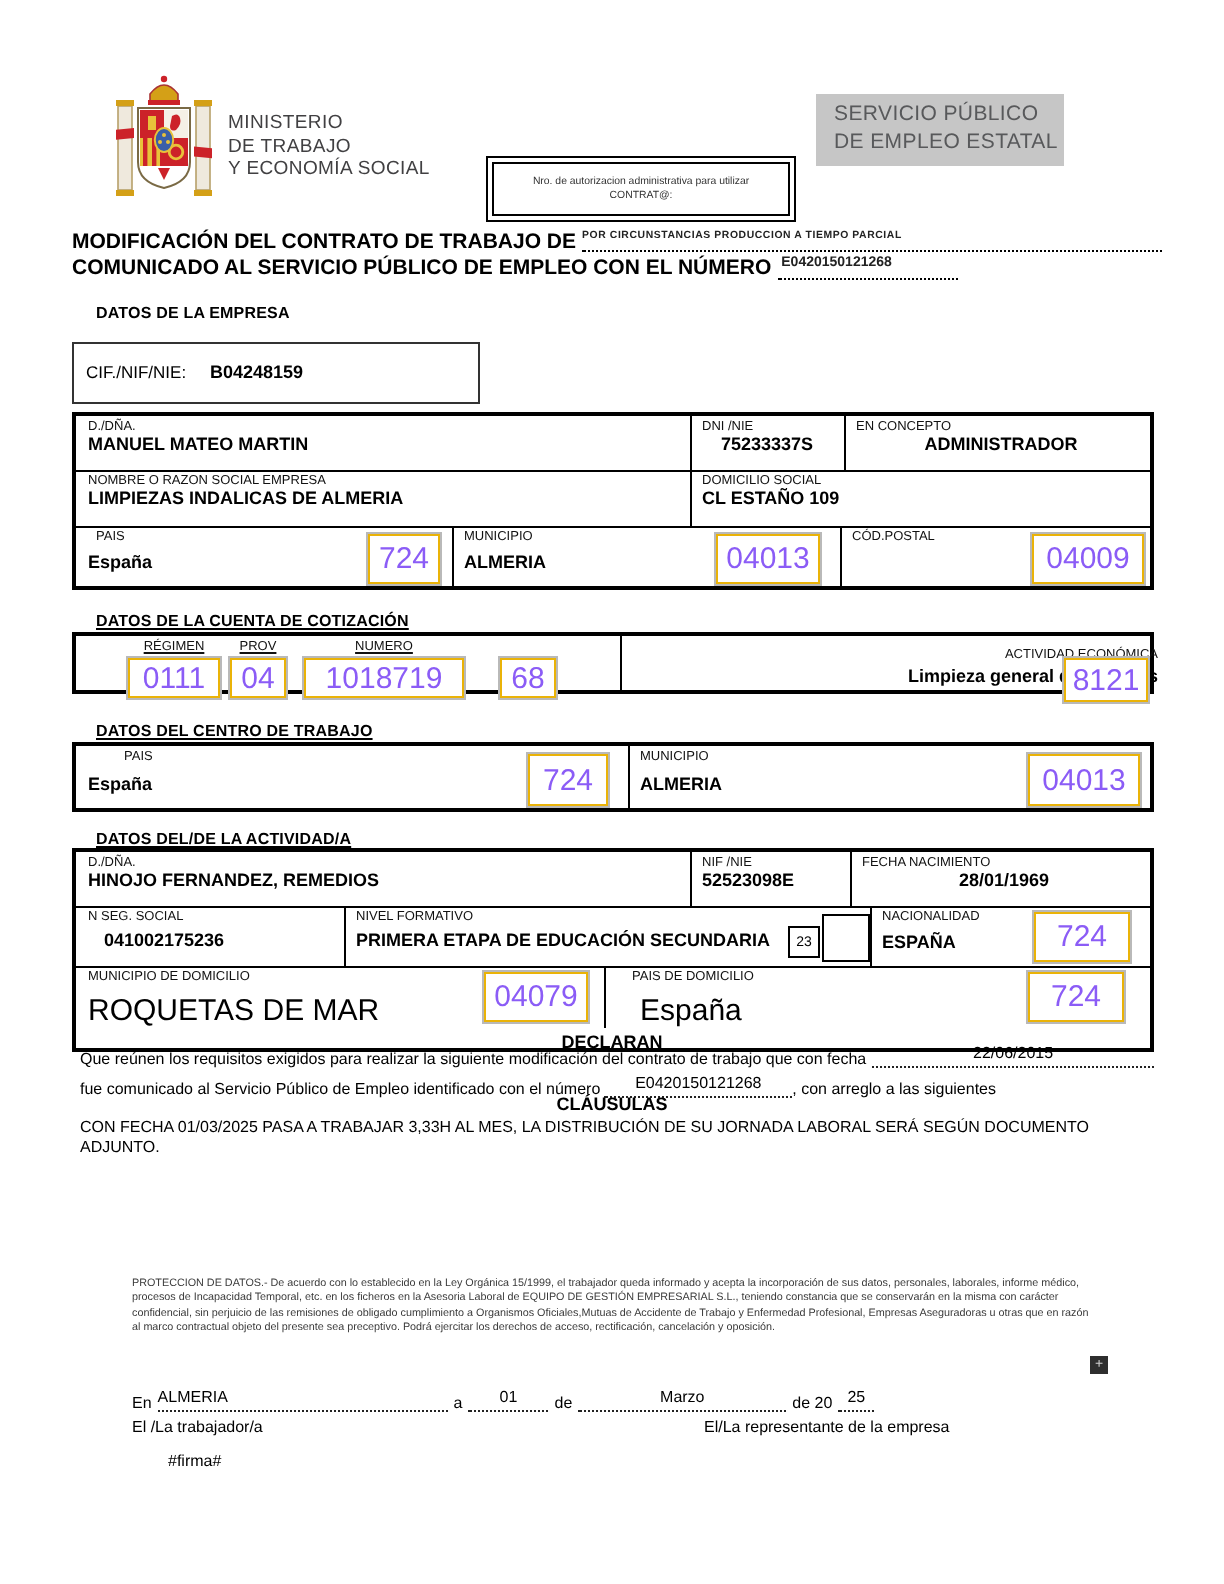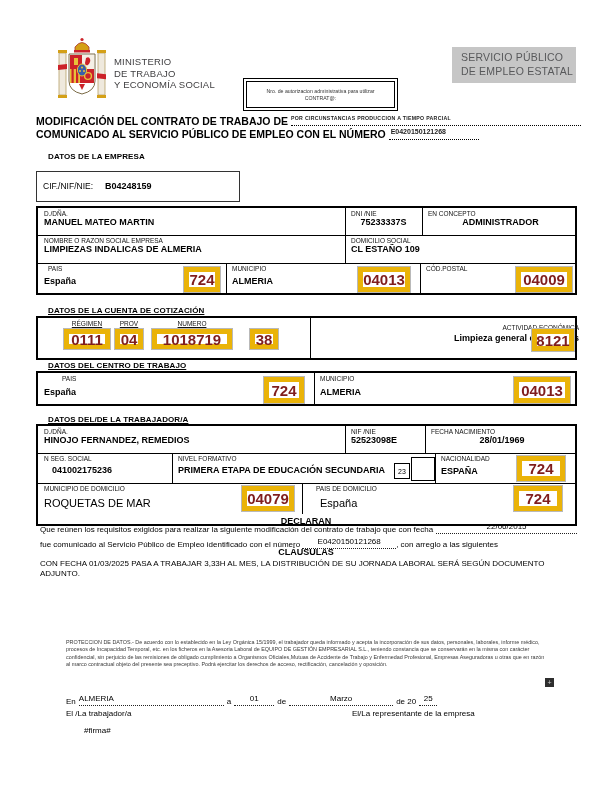--- a/index.html
+++ b/index.html
@@ -8,39 +8,39 @@
           font-family:"Liberation Sans", sans-serif; color:#000; overflow:hidden; }
   .abs { position:absolute; }
 
   
   .ministry-text { font-size:9.5px; line-height:11.5px; color:#414042; letter-spacing:.2px; }
   .auth-box { border:1px solid #000; }
   .auth-box .inner { position:absolute; inset:2px; border:1px solid #000;
                      display:flex; flex-direction:column; align-items:center; justify-content:center; }
   .auth-box .inner span { font-size:5.2px; line-height:7px; color:#333; text-align:center; }
   .sepe { background:#c6c6c6; color:#58595b; font-size:10.5px; line-height:13.5px;
-          padding:4px 0 0 9px; letter-spacing:.2px;margin-left:44px; }
+          padding:4px 0 0 9px; letter-spacing:.2px; }
 
   
   .t1 { font-weight:bold; font-size:10.5px; color:#000; display:flex; align-items:flex-start; }
   .sup-dotted { display:inline-block; border-bottom:1.5px dotted #000; margin-left:3px;
                 font-weight:bold; color:#222; }
   .l1v { font-size:5.2px; line-height:6px; height:11px; letter-spacing:.3px; flex:1; }
   .l2v { font-size:7px; line-height:8px; height:12px; min-width:90px; padding-left:2px; }
 
   .sec-title { font-weight:bold; font-size:8px; letter-spacing:.1px; }
   .sec-title.u { text-decoration:underline; }
 
   
   .lbl { font-size:6.5px; color:#111; display:block; }
   .val { font-size:9px; font-weight:bold; display:block; }
-  .val-n { font-size:11px; display:block; }
-  .codebox { border:5px solid #eab308; box-shadow:0 0 0 1px #b9b9b9; background:#fff;
+  .val-n { font-size:15px; display:block; }
+  .codebox { border:1px solid #eab308; box-shadow:0 0 0 1px #b9b9b9; background:#fff;
              display:flex; align-items:center; justify-content:center;
-             font-size:15px; font-weight:bold; color:#7f1d1d; }
+             font-size:15px; font-weight:normal; color:#8b5cf6; }
 
   .tbl { border:2px solid #000; background:#fff; }
   .hline { border-top:1px solid #000; width:100%; }
   .vline { border-left:1px solid #000; height:100%; }
   .cell { padding:2px 0 2px 6px; }
 
   .cot-lbl { font-size:6.5px; text-decoration:underline; color:#111; text-align:center; display:block; }
 
   
   .decl-head { text-align:center; font-weight:bold; font-size:9px; }
@@ -172,29 +172,29 @@
       <div class="abs codebox" style="left:132px; top:4px; width:52px; height:25px;">04013</div>
     </div>
     <div class="abs cell" style="left:382px; top:55px; width:159px;">
       <span class="lbl">CÓD.POSTAL</span>
       <div class="abs codebox" style="left:96px; top:4px; width:56px; height:25px;">04009</div>
     </div>
   </div>
 
   <div class="abs sec-title u" style="left:48px; top:306px;">DATOS DE LA CUENTA DE COTIZACIÓN</div>
 
-  <div class="abs tbl" style="left:36px; top:316px; width:541px; height:44px;">
+  <div class="abs tbl" style="left:36px; top:316px; width:541px; height:31px;">
     <div class="abs vline" style="left:272px; top:0;"></div>
     <span class="abs cot-lbl" style="left:26px; top:2px; width:46px;">RÉGIMEN</span>
     <span class="abs cot-lbl" style="left:77px; top:2px; width:28px;">PROV</span>
     <span class="abs cot-lbl" style="left:114px; top:2px; width:80px;">NUMERO</span>
     <div class="abs codebox" style="left:26px; top:11px; width:46px; height:20px;">0111</div>
     <div class="abs codebox" style="left:77px; top:11px; width:28px; height:20px;">04</div>
     <div class="abs codebox" style="left:114px; top:11px; width:80px; height:20px;">1018719</div>
-    <div class="abs codebox" style="left:212px; top:11px; width:28px; height:20px;">38</div>
+    <div class="abs codebox" style="left:212px; top:11px; width:28px; height:20px;">68</div>
     <div class="abs cell" style="left:272px; top:4px; width:269px;text-align:right;">
       <span class="lbl">ACTIVIDAD ECONÓMICA</span>
       <span class="val" style="margin-top:2px;">Limpieza general de edificios</span>
       <div class="abs codebox" style="left:222px; top:7px; width:42px; height:22px;">8121</div>
     </div>
   </div>
 
   <div class="abs sec-title u" style="left:48px; top:361px;">DATOS DEL CENTRO DE TRABAJO</div>
 
   <div class="abs tbl" style="left:36px; top:371px; width:541px; height:35px;">
@@ -204,21 +204,21 @@
       <span class="val" style="margin-top:5px;">España</span>
       <div class="abs codebox" style="left:226px; top:4px; width:40px; height:26px;">724</div>
     </div>
     <div class="abs cell" style="left:276px; top:0; width:265px;">
       <span class="lbl">MUNICIPIO</span>
       <span class="val" style="margin-top:5px;">ALMERIA</span>
       <div class="abs codebox" style="left:200px; top:4px; width:56px; height:26px;">04013</div>
     </div>
   </div>
 
-  <div class="abs sec-title u" style="left:48px; top:415px;">DATOS DEL/DE LA TRABAJADOR/A</div>
+  <div class="abs sec-title u" style="left:48px; top:415px;">DATOS DEL/DE LA ACTIVIDAD/A</div>
 
   <div class="abs tbl" style="left:36px; top:424px; width:541px; height:102px;">
     <div class="abs hline" style="left:0; top:27px;"></div>
     <div class="abs hline" style="left:0; top:57px;"></div>
     <div class="abs vline" style="left:307px; top:0; height:27px;"></div>
     <div class="abs vline" style="left:387px; top:0; height:27px;"></div>
     <div class="abs vline" style="left:134px; top:27px; height:30px;"></div>
     <div class="abs vline" style="left:397px; top:27px; height:30px;"></div>
     <div class="abs vline" style="left:264px; top:57px; height:31px;"></div>
 

